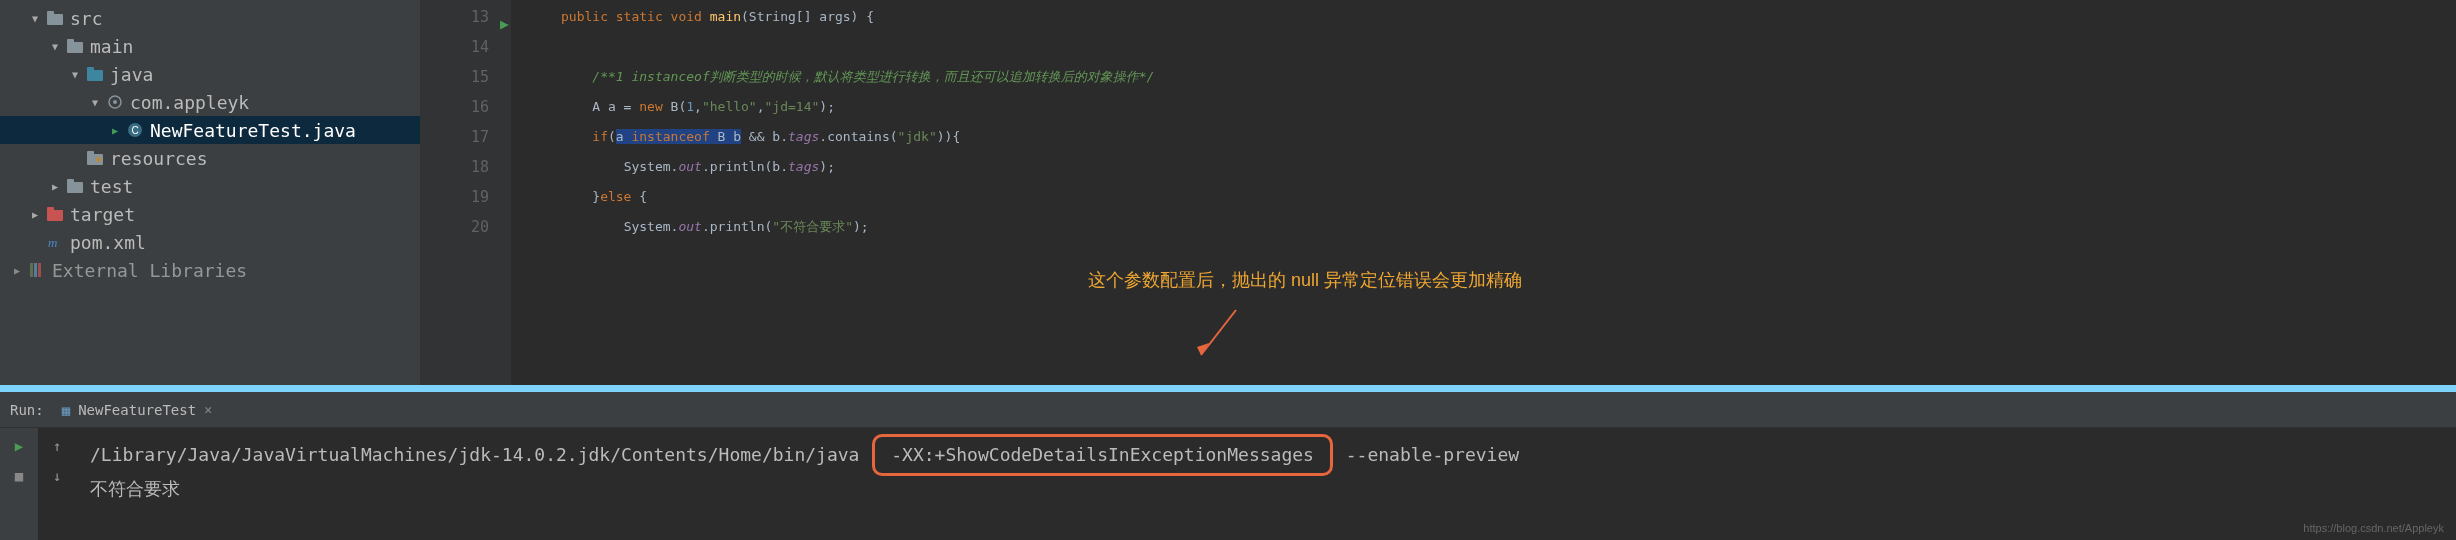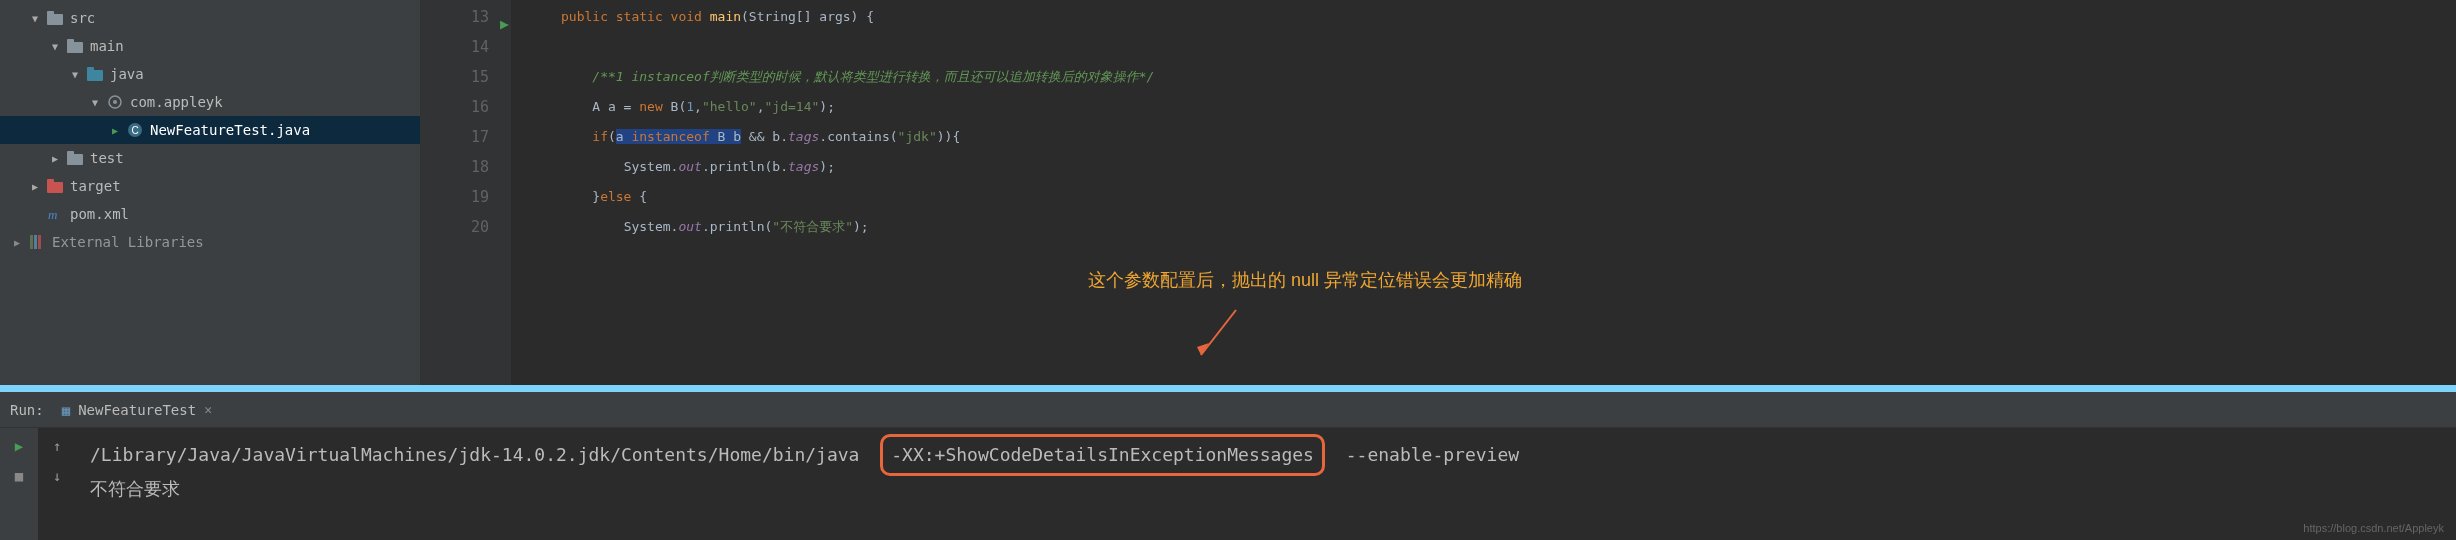--- a/index.html
+++ b/index.html
@@ -45,21 +45,21 @@
     color: #aaa;
   }
   .tree-icon {
     width: 18px;
     height: 18px;
     margin: 0 6px 0 4px;
     display: inline-flex;
     align-items: center;
     justify-content: center;
   }
-  .tree-label { font-size: 14px; text-align: center; }
+  .tree-label { font-size: 18px; text-align: center; }
   .indent-1 { padding-left: 28px; }
   .indent-2 { padding-left: 48px; }
   .indent-3 { padding-left: 68px; }
   .indent-4 { padding-left: 88px; }
   .indent-5 { padding-left: 108px; }
   .tree-cutoff { opacity: .7; }
 
   
   .editor {
     flex: 1;
@@ -176,24 +176,24 @@
     padding: 10px 14px;
     font-size: 18px;
     color: #bbb;
     line-height: 34px;
     white-space: pre;
     position: relative;
   }
   .highlight-box {
     border: 3px solid #e8663c;
     border-radius: 10px;
-    padding: 0 8px;
+    padding: 0 16px;
     display: inline-block;
     line-height: 36px;
-    margin: -6px 10px;
+    margin: -6px 2px;
   }
   .watermark {
     position: absolute;
     right: 12px;
     bottom: 6px;
     font-size: 11px;
     color: #666;
     font-family: sans-serif;
   }
 </style>
@@ -245,20 +245,31 @@
     </div>
     <div class="tree-row indent-5 selected">
       <span class="tree-arrow" style="color:#499c54">▶</span>
       <span class="tree-icon">
         <svg width="16" height="16">
             <circle cx="8" cy="8" r="7" fill="#396b83"></circle>
             <text x="8" y="12" text-anchor="middle" font-size="10" fill="#fff" font-family="sans-serif">C</text>
           </svg>
       </span>
       <span class="tree-label">NewFeatureTest.java</span>
+    </div>
+    <div class="tree-row indent-3">
+      <span class="tree-arrow"></span>
+      <span class="tree-icon">
+        <svg width="16" height="14">
+            <rect width="16" height="11" y="3" rx="1" fill="#87939a"></rect>
+            <rect width="7" height="4" rx="1" fill="#87939a"></rect>
+            <rect x="9" y="6" width="5" height="5" fill="#b08b4f"></rect>
+          </svg>
+      </span>
+      <span class="tree-label">resources</span>
     </div>
     <div class="tree-row indent-2">
       <span class="tree-arrow">▶</span>
       <span class="tree-icon">
         <svg width="16" height="14">
             <rect width="16" height="11" y="3" rx="1" fill="#87939a"></rect>
             <rect width="7" height="4" rx="1" fill="#87939a"></rect>
           </svg>
       </span>
       <span class="tree-label">test</span>

